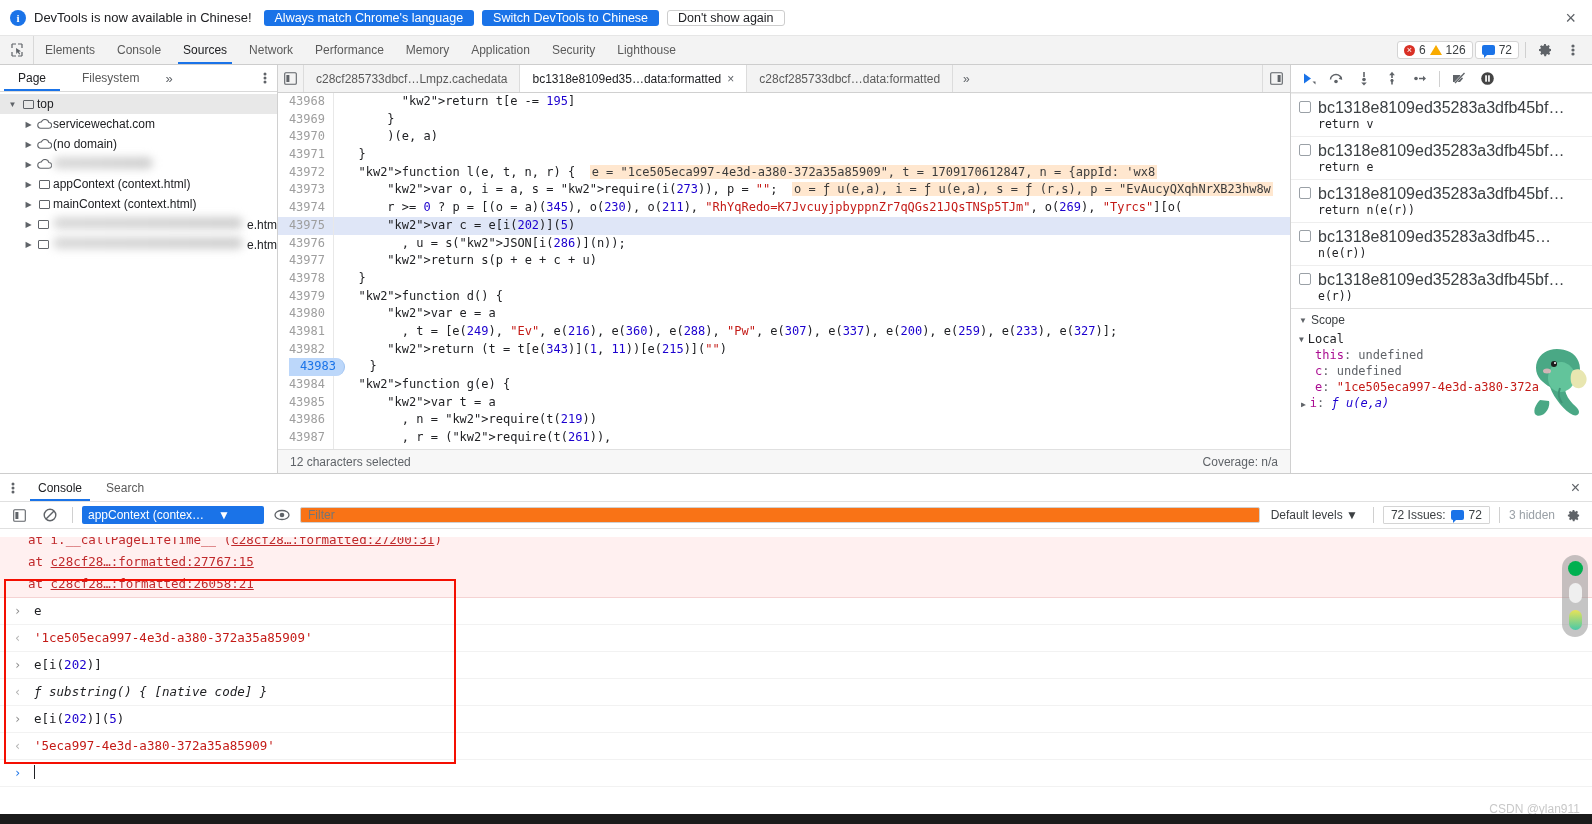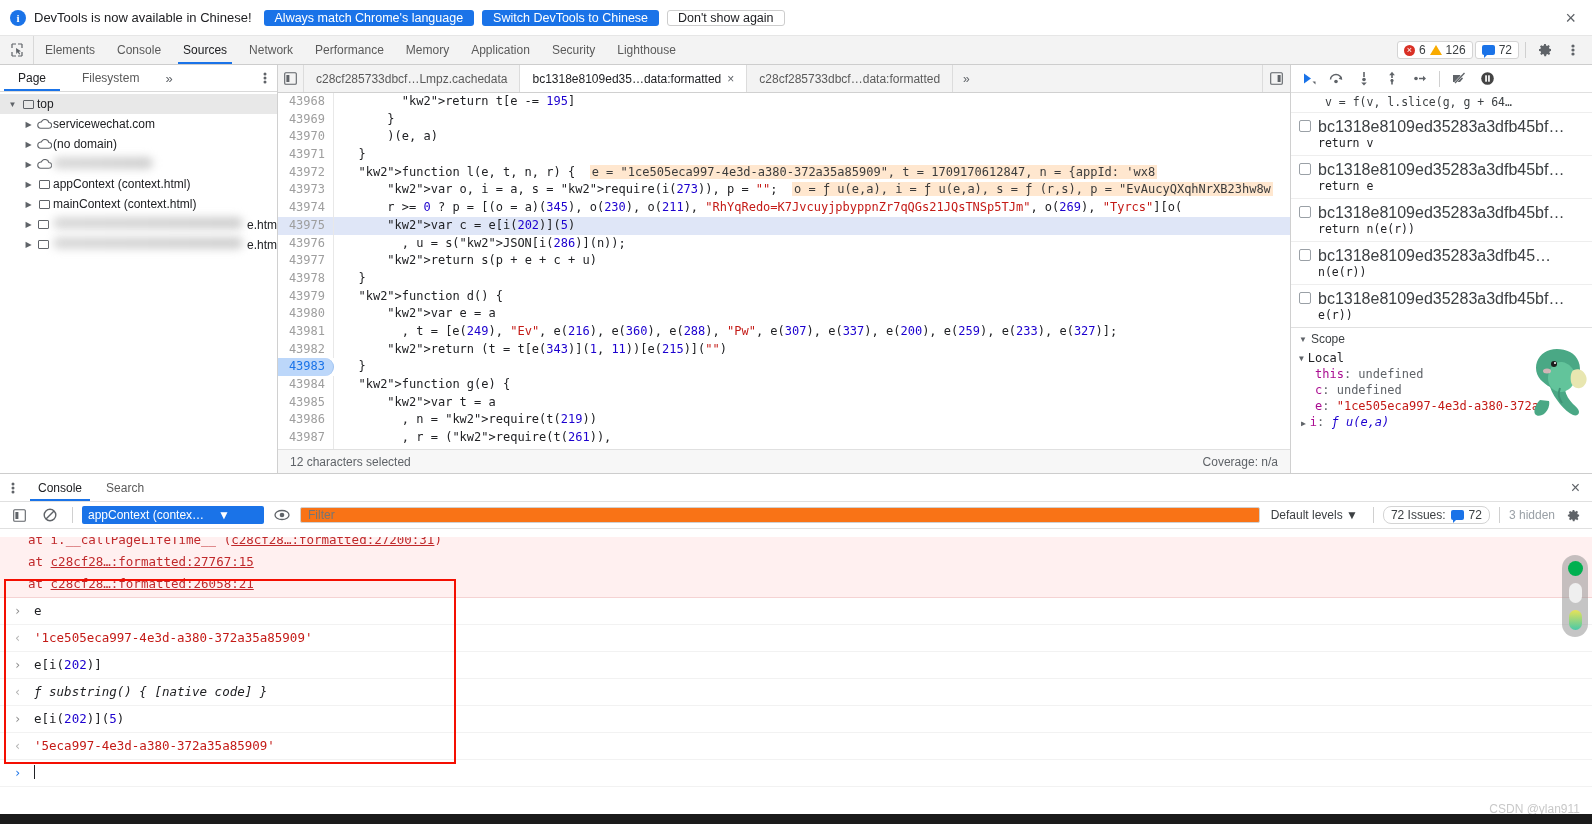--- a/index.html
+++ b/index.html
@@ -111,21 +111,21 @@
   .code { font-family: "DejaVu Sans Mono", monospace; font-size: 12px; line-height: 17.7px; position: relative;}
   .cline { display: flex; height: 17.7px; white-space: pre; position: relative; }
   .cline.hl { background: #dfe6f7; }
   .gut {
     width: 56px; min-width: 56px; text-align: right; padding-right: 8px;
     color: #9e9e9e; background: #fff; border-right: 1px solid #e8e8e8;
     position: relative; z-index: 2;
   }
   .cline.hl .gut { background: #dfe6f7; }
   .gut.bp { color: #1a73e8; background: #bcd7fa; border-radius: 0 9px 9px 0;
-      border-right: 1px solid #9fc2f0; }
+      border-right: 1px solid #9fc2f0; margin-left: 11px; }
   .src { padding-left: 10px; color: #202124; }
   .num { color: #1c00cf; }
   .str { color: #c41a16; }
   .eval-hint { background: #ffe7cf; padding: 0 2px; color: #3b3b3b; }
   .ed-status { height: 24px; border-top: 1px solid #e0e0e0; display:flex; align-items:center;
       padding: 0 12px; font-size: 12px; color:#5f6368; background:#f7f7f7; }
   .ed-status .right { margin-left: auto; }
 
   
   .dbg { width: 302px; border-left: 1px solid #d0d0d0; display:flex; flex-direction: column;
@@ -169,21 +169,21 @@
   .ctx-select {
     background: #1a73e8; color:#fff; font-size: 12px; padding: 2px 6px; border-radius: 2px;
     display:flex; align-items:center; gap: 14px; cursor: pointer; min-width: 182px;
   }
   .filter-input {
     flex: 1; height: 16px; border: 1px solid #d0d0d0; border-radius: 2px; padding: 2px 7px;
     font-size: 12px; color: #202124; background:#f97316; outline:none;
     font-family: "Liberation Sans", sans-serif;
   }
   .lvl { font-size: 12px; color:#3c4043; cursor:pointer; padding: 0 6px; white-space:nowrap;}
-  .issues-box { display:flex; align-items:center; gap:5px; border:1px solid #d4d4d4; border-radius:8px;
+  .issues-box { display:flex; align-items:center; gap:5px; border:1px solid #d4d4d4; border-radius:1px;
       padding: 1px 7px; font-size: 12px; color:#3c4043; cursor:pointer; white-space:nowrap;}
   .hidden-lbl { font-size:12px; color:#9aa0a6; white-space:nowrap;}
 
   .console-body { flex: 1; position: relative; overflow: hidden;
       font-family: "DejaVu Sans Mono", monospace; font-size: 12.5px; margin-top: 8px; }
   .err-block { background: #fff0f0; border-bottom: 1px solid #f5d3d3; padding-bottom: 2px;}
   .err-line { color: #c0292b; padding: 1px 0 1px 28px; white-space: nowrap; line-height: 20px;}
   .err-line a { color:#c0292b; text-decoration: underline; }
   .red-box { position: absolute; left: 4px; top: 42px; width: 452px; height: 185px;
       border: 2px solid #f40f02; z-index: 5; pointer-events:none;}
@@ -475,21 +475,20 @@
         </div>
         <div class="tb-icon">
           <svg width="15" height="15" viewBox="0 0 15 15">
               <circle cx="7.5" cy="7.5" r="6.3" fill="#444"></circle>
               <rect x="5.2" y="4.3" width="1.7" height="6.4" fill="#fff"></rect>
               <rect x="8.1" y="4.3" width="1.7" height="6.4" fill="#fff"></rect>
             </svg>
         </div>
       </div>
       <div class="dbg-list">
-        <div class="bp-partial">v = f(v, l.slice(g, g + 64…</div>
         <div id="bplist">
             <div class="bp-item">
               <span class="bp-cb"></span>
               <span class="bp-txt"><span class="bp-title">bc1318e8109ed35283a3dfb45bf…</span><span class="bp-snip">return v</span></span>
             </div>
             <div class="bp-item">
               <span class="bp-cb"></span>
               <span class="bp-txt"><span class="bp-title">bc1318e8109ed35283a3dfb45bf…</span><span class="bp-snip">return e</span></span>
             </div>
             <div class="bp-item">

